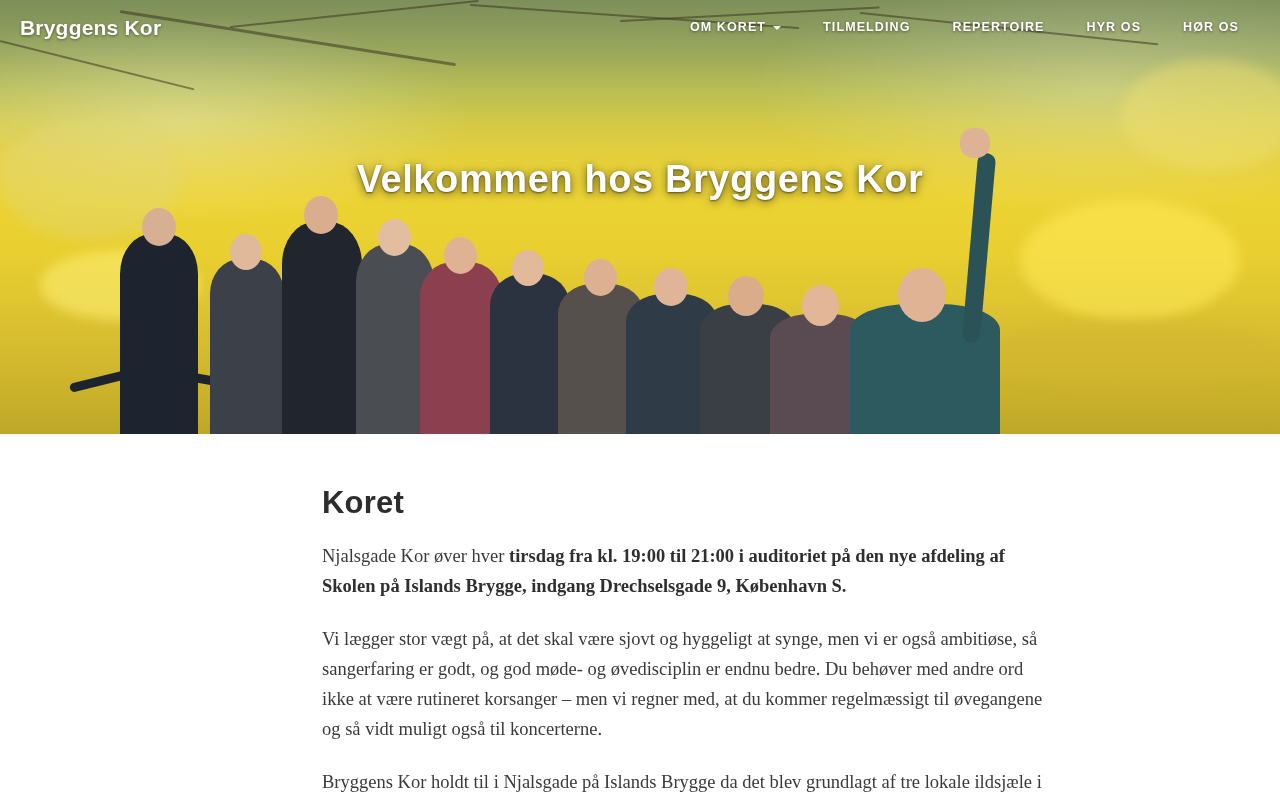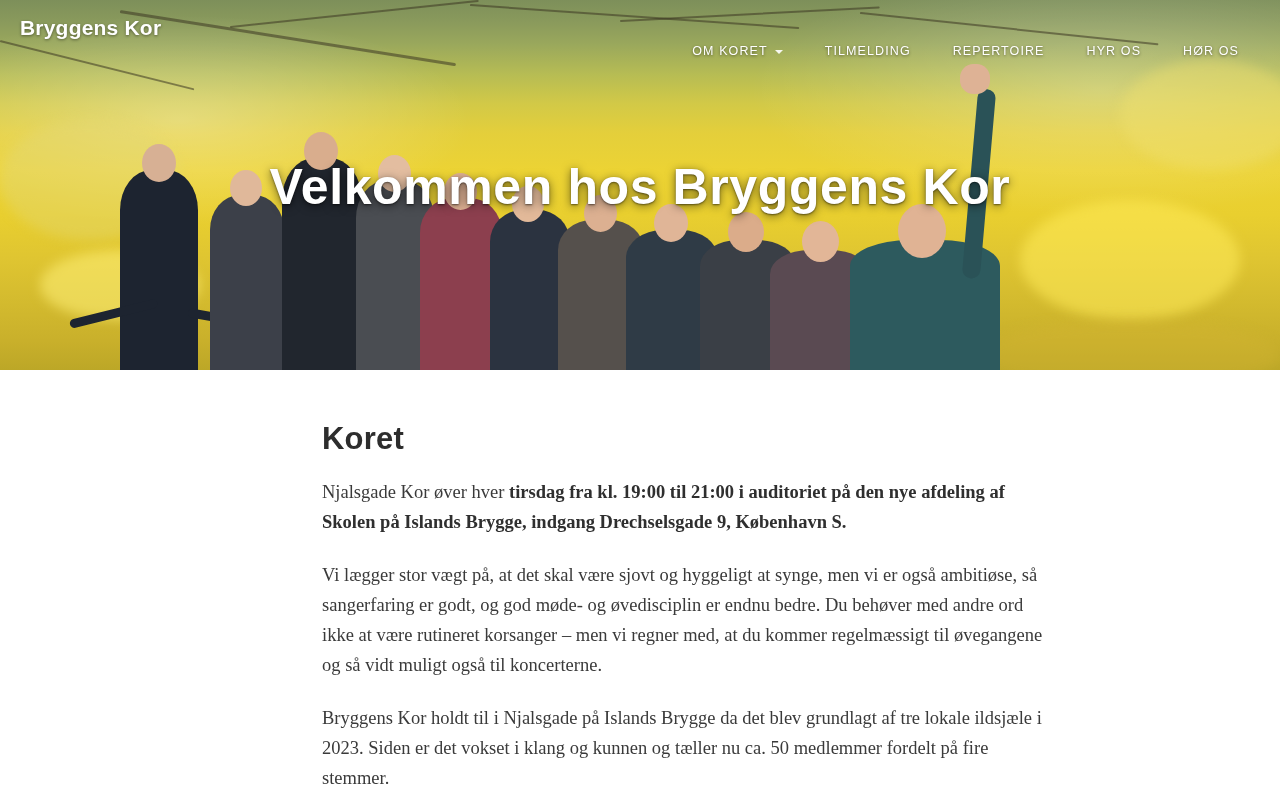--- a/index.html
+++ b/index.html
@@ -9,21 +9,21 @@
     width: 1280px; height: 800px;
     overflow: hidden;
     font-family: "Liberation Sans", sans-serif;
     background: #ffffff;
   }
 
   
   .hero {
     position: relative;
     width: 1280px;
-    height: 370px;
+    height: 434px;
     overflow: hidden;
   }
   .hero-photo {
     position: absolute;
     inset: 0;
     
     background:
       radial-gradient(ellipse 420px 150px at 180px 120px, rgba(255,255,255,0.30), rgba(255,255,255,0) 70%),
       radial-gradient(ellipse 500px 180px at 1100px 90px, rgba(255,255,255,0.25), rgba(255,255,255,0) 70%),
       linear-gradient(to bottom,
@@ -97,49 +97,48 @@
   }
   .nav {
     display: flex;
     align-items: center;
     gap: 0px;
     padding-top: 2px;
   }
   .nav-item {
     color: #ffffff;
     font-size: 12.5px;
-    font-weight: 400;
+    font-weight: 700;
     letter-spacing: 1.1px;
     text-transform: uppercase;
     text-decoration: none;
     padding: 4px 21px;
     white-space: nowrap;
     text-shadow: 0 1px 3px rgba(0,0,0,0.5);
     display: inline-flex;
     align-items: center;
     gap: 7px;
-    margin-top: 24px;
   }
   .caret {
     display: inline-block;
     width: 0; height: 0;
     border-left: 4px solid transparent;
     border-right: 4px solid transparent;
     border-top: 4px solid #ffffff;
     opacity: 0.9;
     margin-top: 2px;
   }
 
   .hero-title {
     position: absolute;
     left: 0; right: 0;
     top: 158px;
     text-align: center;
     color: #ffffff;
-    font-size: 50px;
+    font-size: 38px;
     font-weight: 700;
     letter-spacing: 0.6px;
     text-shadow: 0 2px 10px rgba(0,0,0,0.55), 0 1px 2px rgba(0,0,0,0.5);
     z-index: 20;
   }
 
   
   .content {
     width: 1280px;
     padding: 52px 0 0 0;

